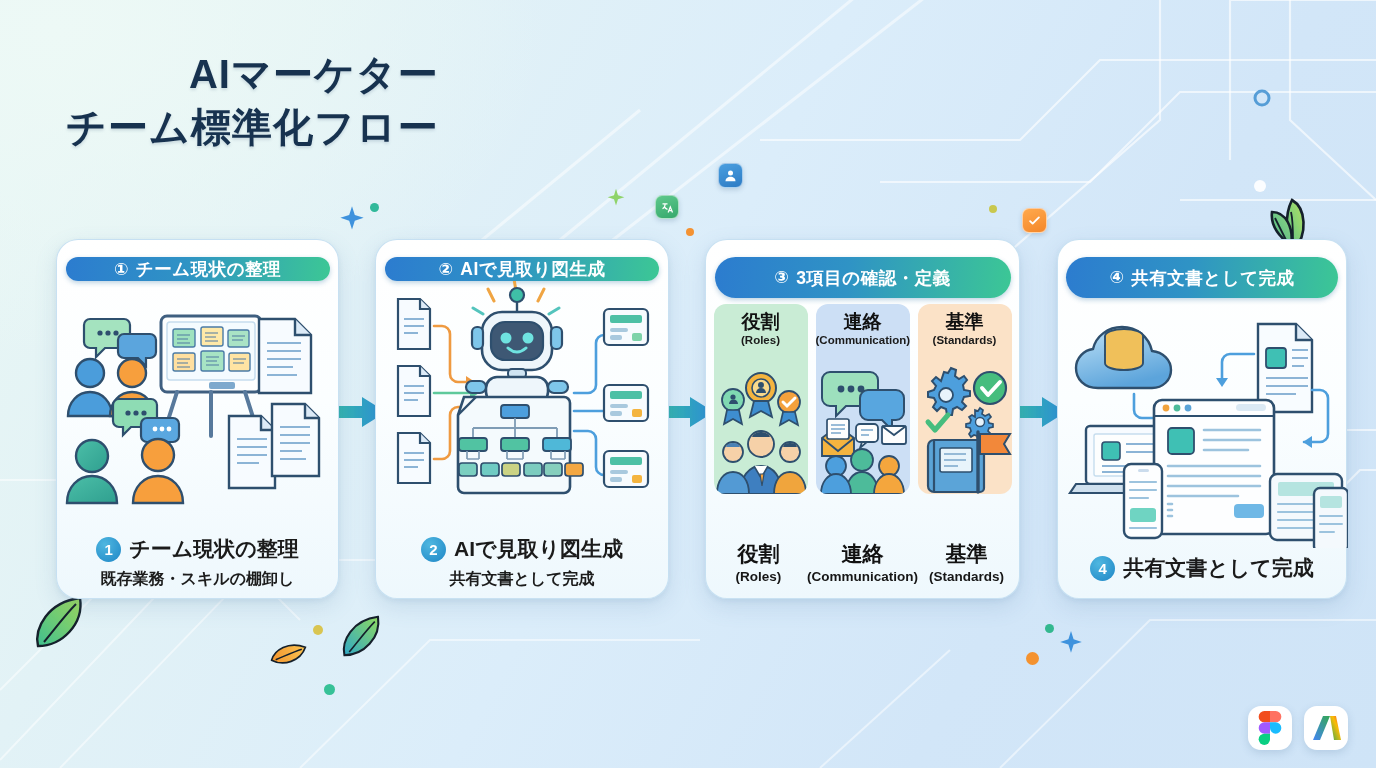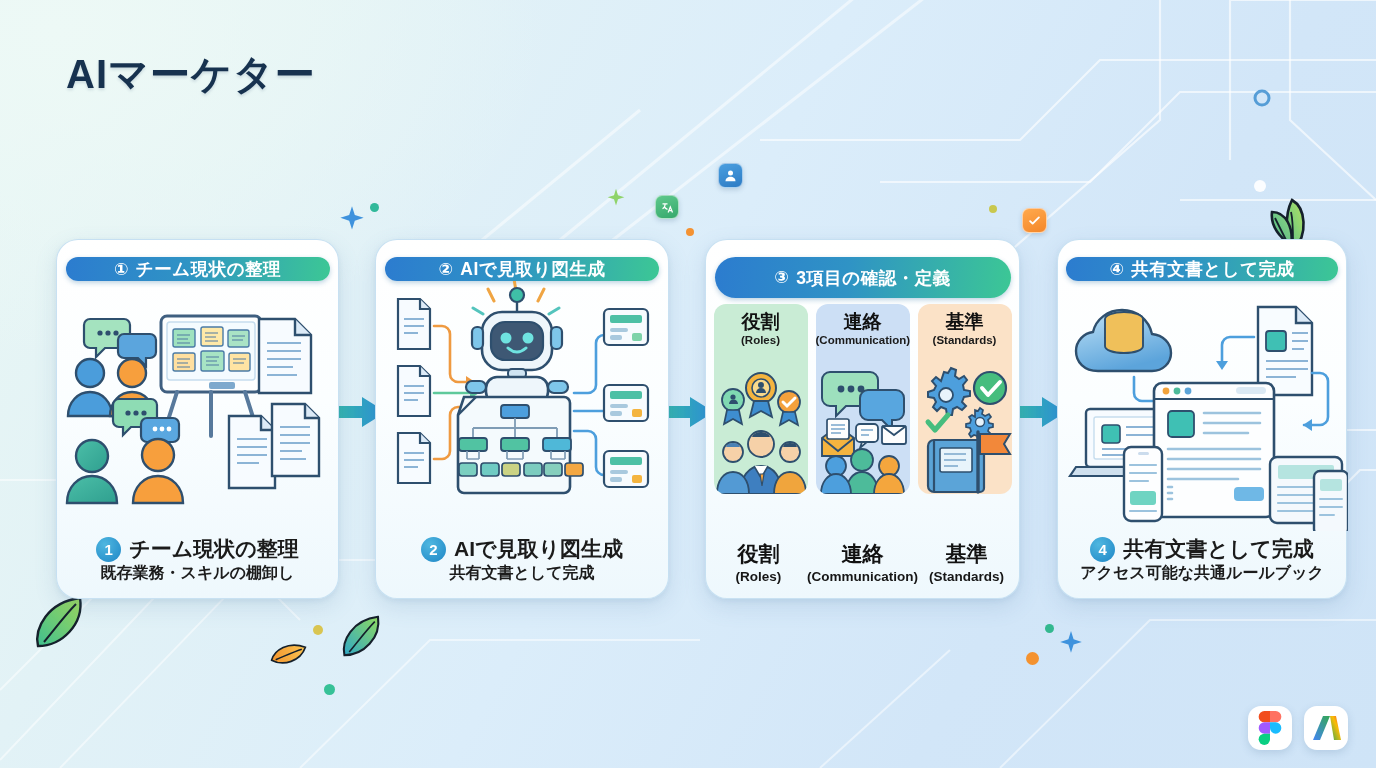--- a/index.html
+++ b/index.html
@@ -72,20 +72,21 @@
     white-space: nowrap;
   }
   .num-badge {
     width: 25px; height: 25px; border-radius: 50%;
     background: radial-gradient(circle at 35% 30%, #4fb7e0, #1e86c6);
     color: #fff; font-size: 15px; font-weight: 700;
     display: inline-flex; align-items: center; justify-content: center;
     flex: 0 0 auto;
   }
   .foot-sub {
+    margin-top: 6px;
     font-size: 16px; font-weight: 700; color: #1c1c1c;
     white-space: nowrap;
   }
 
   
   .triple-foot { display: flex; width: 100%; justify-content: center; gap: 4px; padding: 0 8px 14px; }
   .triple-foot .cell { flex: 1 1 0; text-align: center; }
   .tf-jp { font-size: 21px; font-weight: 700; color: #121212; }
   .tf-en { font-size: 13.5px; font-weight: 700; color: #161616; margin-top: 1px; white-space: nowrap; }
 
@@ -155,20 +156,21 @@
       <path d="M560 240 L900 -40"></path>
       <path d="M600 250 L960 -30"></path>
       <path d="M470 250 L640 110"></path>
     </g>
     <circle cx="1262" cy="98" r="7" fill="none" stroke="#3f8fd0" stroke-width="3" opacity="0.85"></circle>
     <circle cx="1260" cy="186" r="6" fill="#ffffff" opacity="0.9"></circle>
   </svg>
 
   <div class="title">
     <div>AIマーケター</div>
+    <div>チーム標準化フロー</div>
   </div>
 
   <div class="chip" style="left:718px; top:163px; width:25px; height:25px; background:linear-gradient(160deg,#4a9fe0,#2d7bc4);">
     <svg width="15" height="15" viewBox="0 0 24 24" fill="#fff">
         <circle cx="12" cy="8" r="4"></circle>
         <path d="M4 21c0-4.4 3.6-7 8-7s8 2.6 8 7z"></path>
       </svg>
   </div>
   <div class="chip" style="left:655px; top:195px; width:24px; height:24px; background:linear-gradient(160deg,#5fc98c,#35a86c);">
     <svg width="15" height="15" viewBox="0 0 24 24" fill="none" stroke="#fff" stroke-width="2">
@@ -701,21 +703,20 @@
               <path d="M262 218h22M262 226h22M262 234h14"></path>
             </g>
         </g>
       </svg>
     </div>
     <div class="card-footer">
       <div class="foot-title">
         <span class="num-badge">4</span>
         <span>共有文書として完成</span>
       </div>
-      <div class="foot-sub">アクセス可能な共通ルールブック</div>
     </div>
   </div>
 
   <div class="brand-wrap">
     <div class="brand">
       <svg width="24" height="34" viewBox="0 0 24 36">
         <path d="M6 0h6v12H6a6 6 0 010-12z" fill="#f24e1e"></path>
         <path d="M12 0h6a6 6 0 010 12h-6z" fill="#ff7262"></path>
         <path d="M6 12h6v12H6a6 6 0 010-12z" fill="#a259ff"></path>
         <path d="M12 12h6a6 6 0 110 12 6 6 0 01-6-6z" fill="#1abcfe"></path>

